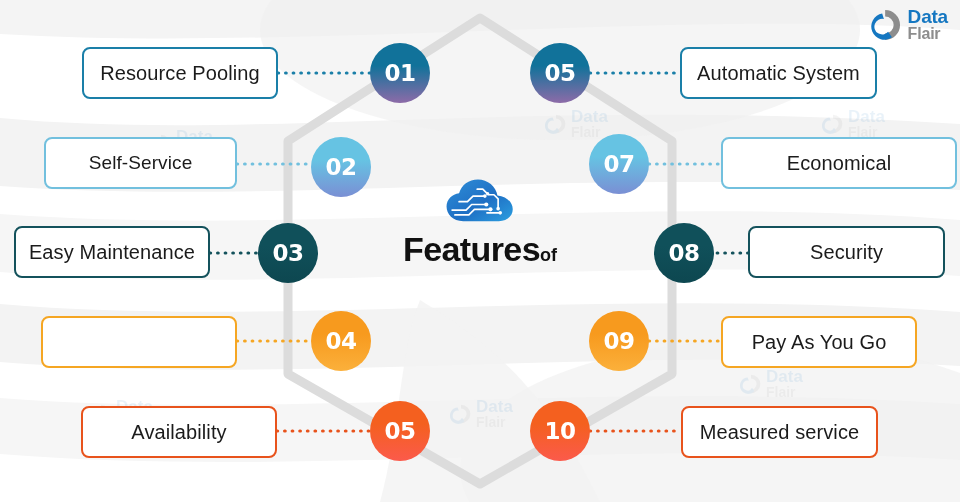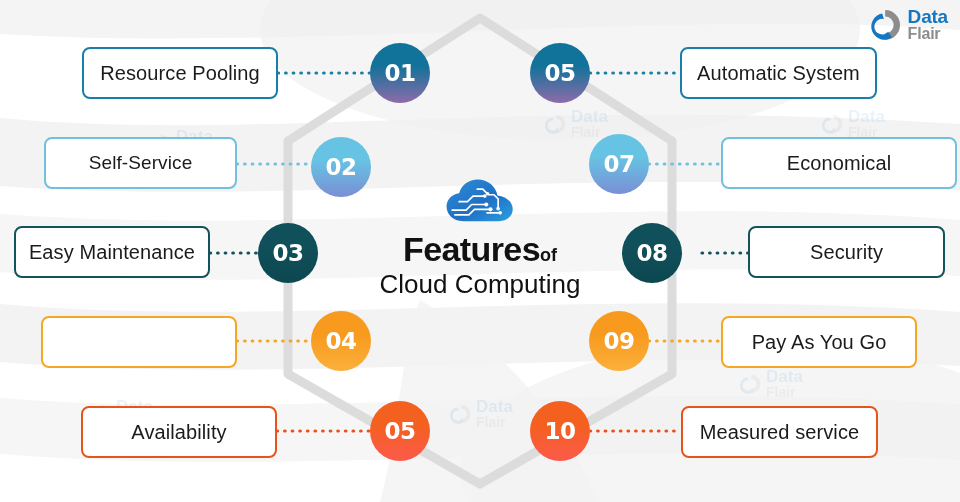--- a/index.html
+++ b/index.html
@@ -268,21 +268,21 @@
         <span>Automatic System</span>
       </div>
       <div class="num-circle" style="left: 530px; top: 43px; width: 60px; height: 60px; background: linear-gradient(rgb(17, 114, 154) 0%, rgb(17, 114, 154) 38%, rgb(141, 107, 168) 100%);">05</div>
       <div class="label-box" style="left: 721px; top: 137px; width: 236px; height: 52px; border: 2.5px solid rgb(114, 192, 222);">
         <span>Economical</span>
       </div>
       <div class="num-circle" style="left: 589px; top: 134px; width: 60px; height: 60px; background: linear-gradient(rgb(102, 195, 227) 0%, rgb(102, 195, 227) 38%, rgb(122, 143, 212) 100%);">07</div>
       <div class="label-box" style="left: 748px; top: 226px; width: 197px; height: 52px; border: 2.5px solid rgb(20, 82, 92);">
         <span>Security</span>
       </div>
-      <div class="num-circle" style="left: 622px; top: 223px; width: 60px; height: 60px; background: linear-gradient(rgb(16, 80, 90) 0%, rgb(16, 80, 90) 38%, rgb(13, 71, 80) 100%);">08</div>
+      <div class="num-circle" style="left: 654px; top: 223px; width: 60px; height: 60px; background: linear-gradient(rgb(16, 80, 90) 0%, rgb(16, 80, 90) 38%, rgb(13, 71, 80) 100%);">08</div>
       <div class="label-box" style="left: 721px; top: 316px; width: 196px; height: 52px; border: 2.5px solid rgb(245, 166, 35);">
         <span>Pay As You Go</span>
       </div>
       <div class="num-circle" style="left: 589px; top: 311px; width: 60px; height: 60px; background: linear-gradient(rgb(247, 154, 30) 0%, rgb(247, 154, 30) 38%, rgb(251, 176, 59) 100%);">09</div>
       <div class="label-box" style="left: 681px; top: 406px; width: 197px; height: 52px; border: 2.5px solid rgb(232, 83, 28);">
         <span>Measured service</span>
       </div>
       <div class="num-circle" style="left: 530px; top: 401px; width: 60px; height: 60px; background: linear-gradient(rgb(244, 96, 31) 0%, rgb(244, 96, 31) 38%, rgb(251, 90, 75) 100%);">10</div>
     </div>
 
@@ -309,21 +309,20 @@
         <circle cx="65" cy="45" r="3"></circle>
         <circle cx="57" cy="26" r="2.6"></circle>
         <circle cx="76" cy="44" r="2.6"></circle>
         <circle cx="79" cy="50" r="2.6"></circle>
         <circle cx="61" cy="22.5" r="2.4"></circle>
       </g>
     </svg>
     <div id="title-line1">
       <span class="strong">Features</span><span class="light">of</span>
     </div>
-    <div id="title-line2">Cloud Computing</div>
   </div>
 
   <div id="logo">
     <svg width="34" height="34" viewBox="0 0 40 40" xmlns="http://www.w3.org/2000/svg">
       <path d="M19,2.5 A17.5,17.5 0 1,1 19,37.5 L19,30 A10,10 0 1,0 19,10 Z" fill="#8d8d8d"></path>
       <path d="M15.5,6.5 A15.5,15.5 0 1,0 27,34.5 L22.5,28 A9.2,9.2 0 1,1 17.5,13 Z" fill="#1577c1"></path>
     </svg>
     <span id="logo-text">
       <span id="logo-data">Data</span>
       <span id="logo-flair">Flair</span>

